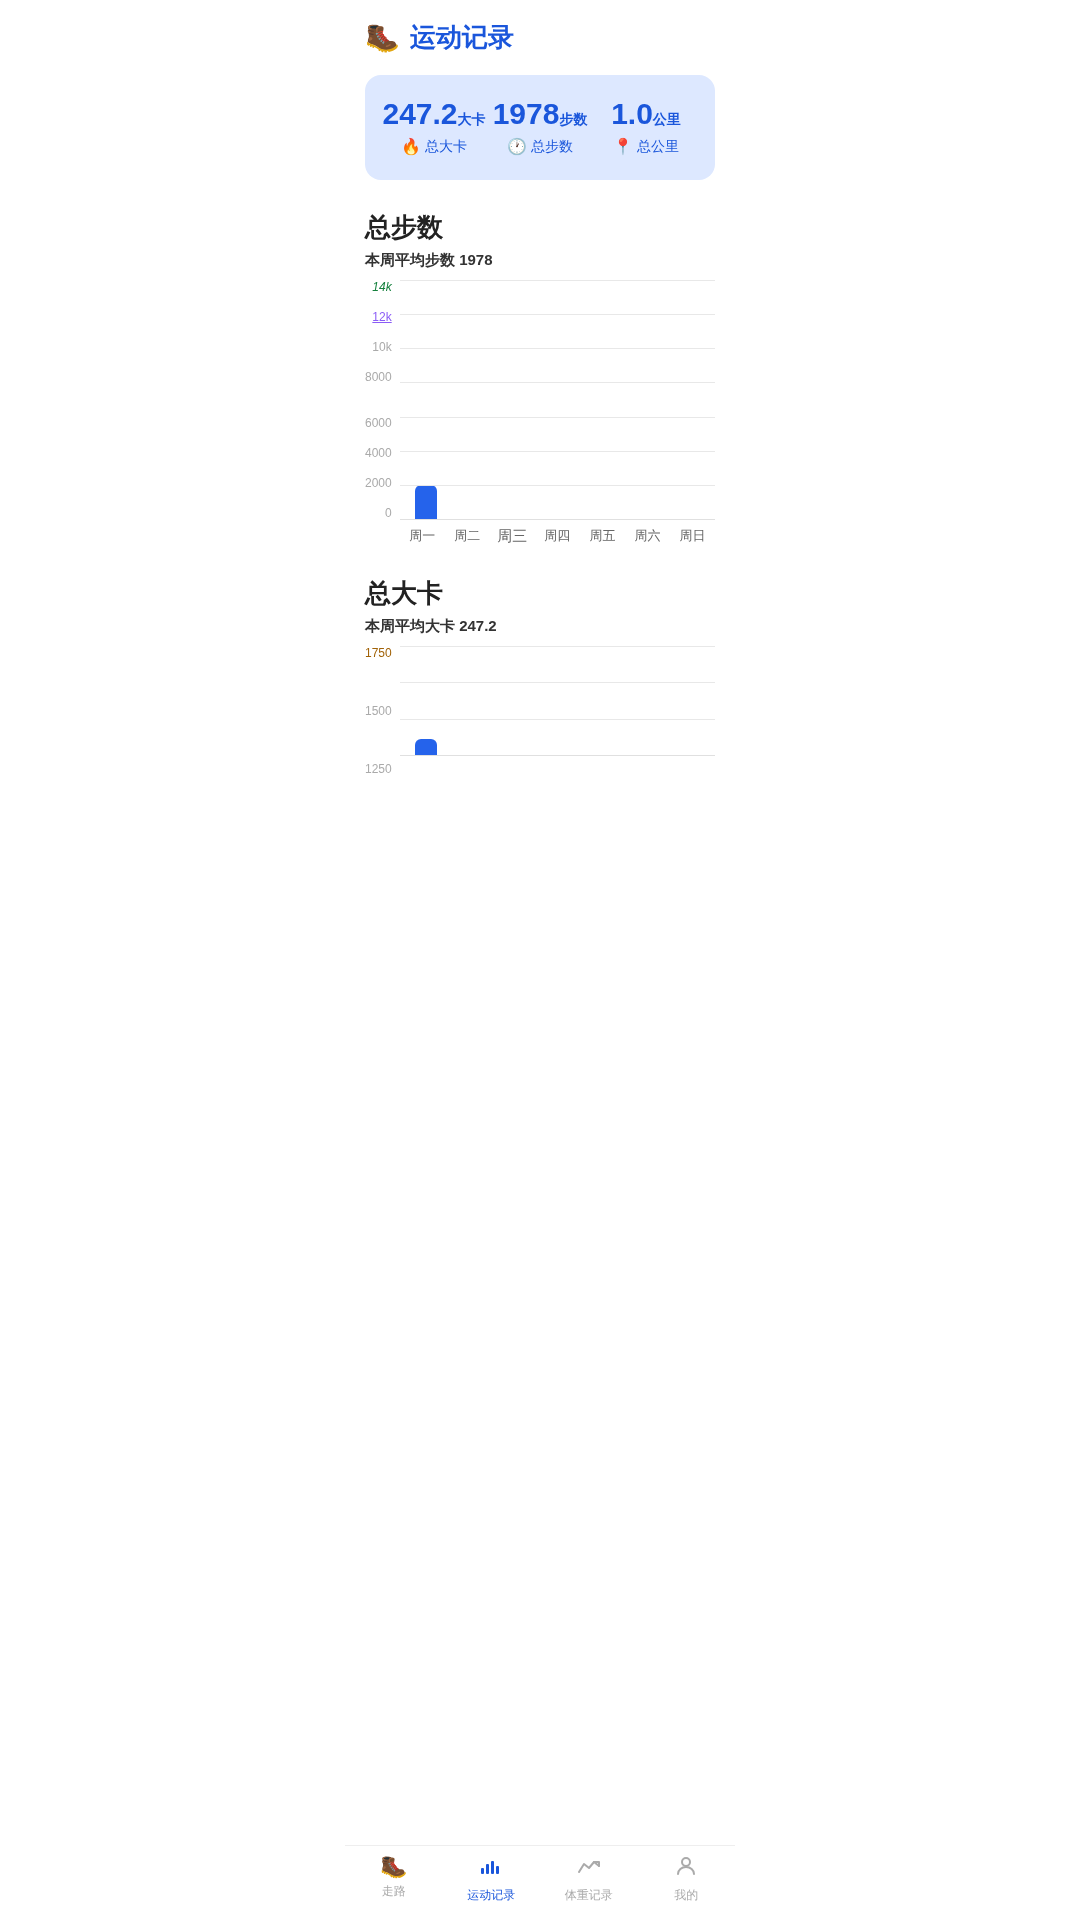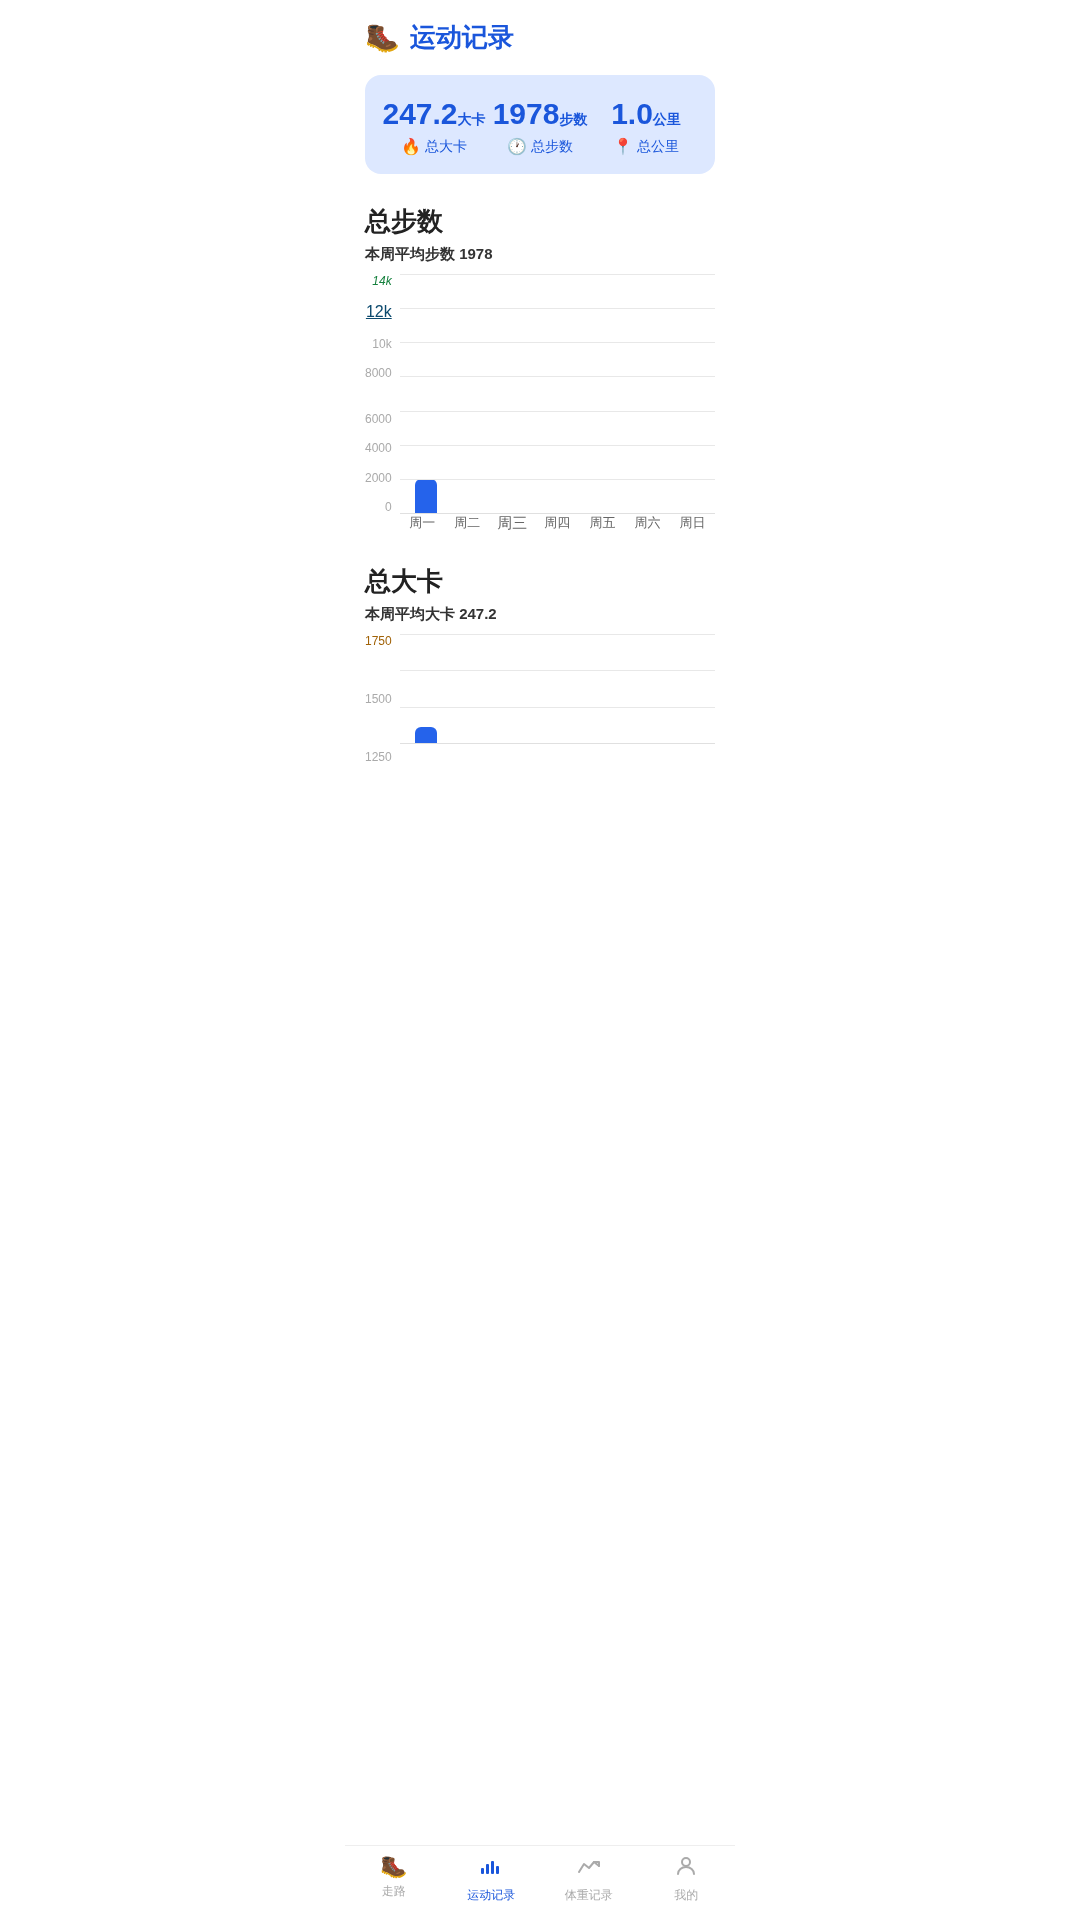--- a/index.html
+++ b/index.html
@@ -28,21 +28,21 @@
       font-size: 26px;
       font-weight: 700;
       color: #1a56db;
     }
 
     
     .summary-card {
       margin: 8px 20px 20px 20px;
       background: #dde8ff;
       border-radius: 16px;
-      padding: 22px 16px 18px 16px;
+      padding: 22px 16px 24px 16px;
       display: flex;
       justify-content: space-between;
       align-items: flex-start;
     }
     .summary-item {
       text-align: center;
       flex: 1;
     }
     .summary-number {
       font-size: 30px;
@@ -175,21 +175,21 @@
   <div class="section-title">总步数</div>
   <div class="section-subtitle">
     <span>本周平均步数</span>&nbsp;<span>1978</span>
   </div>
 
   <div class="chart-wrapper">
     <div style="display:flex; width:100%;">
 
       <div style="display:flex; flex-direction:column; justify-content:space-between; align-items:flex-end; padding-right:8px; height:260px; padding-bottom:20px;">
         <span style="font-size:12px;color:#15803d;font-style:italic;">14k</span>
-        <span style="font-size:16px;color:#0c4a6e;text-decoration:underline;">12k</span>
+        <span style="font-size:12px;color:#8b5cf6;text-decoration:underline;">12k</span>
         <span style="font-size:12px;color:#aaa;">10k</span>
         <span style="font-size:12px;color:#aaa;">8000</span>
         <span style="font-size:12px;color:#aaa;margin-top:17px;">6000</span>
         <span style="font-size:12px;color:#aaa;">4000</span>
         <span style="font-size:12px;color:#aaa;">2000</span>
         <span style="font-size:12px;color:#aaa;">0</span>
       </div>
 
       <div style="flex:1; position:relative;">
 
@@ -221,21 +221,21 @@
             </div>
             <div style="display:flex;flex-direction:column;align-items:center;flex:1;">
               <div style="width:22px; height:2px; background:transparent;"></div>
             </div>
             <div style="display:flex;flex-direction:column;align-items:center;flex:1;">
               <div style="width:22px; height:2px; background:transparent;"></div>
             </div>
           </div>
         </div>
 
-        <div style="display:flex; justify-content:center; margin-top:0;">
+        <div style="display:flex; justify-content:center; margin-top:7px;">
           <span style="font-size:13px;color:#666;flex:1;text-align:center;">周一</span>
           <span style="font-size:13px;color:#666;flex:1;text-align:center;">周二</span>
           <span style="font-size:15px;color:#666;flex:1;text-align:center;">周三</span>
           <span style="font-size:13px;color:#666;flex:1;text-align:center;">周四</span>
           <span style="font-size:13px;color:#666;flex:1;text-align:center;">周五</span>
           <span style="font-size:13px;color:#666;flex:1;text-align:center;">周六</span>
           <span style="font-size:13px;color:#666;flex:1;text-align:center;">周日</span>
         </div>
       </div>
     </div>

